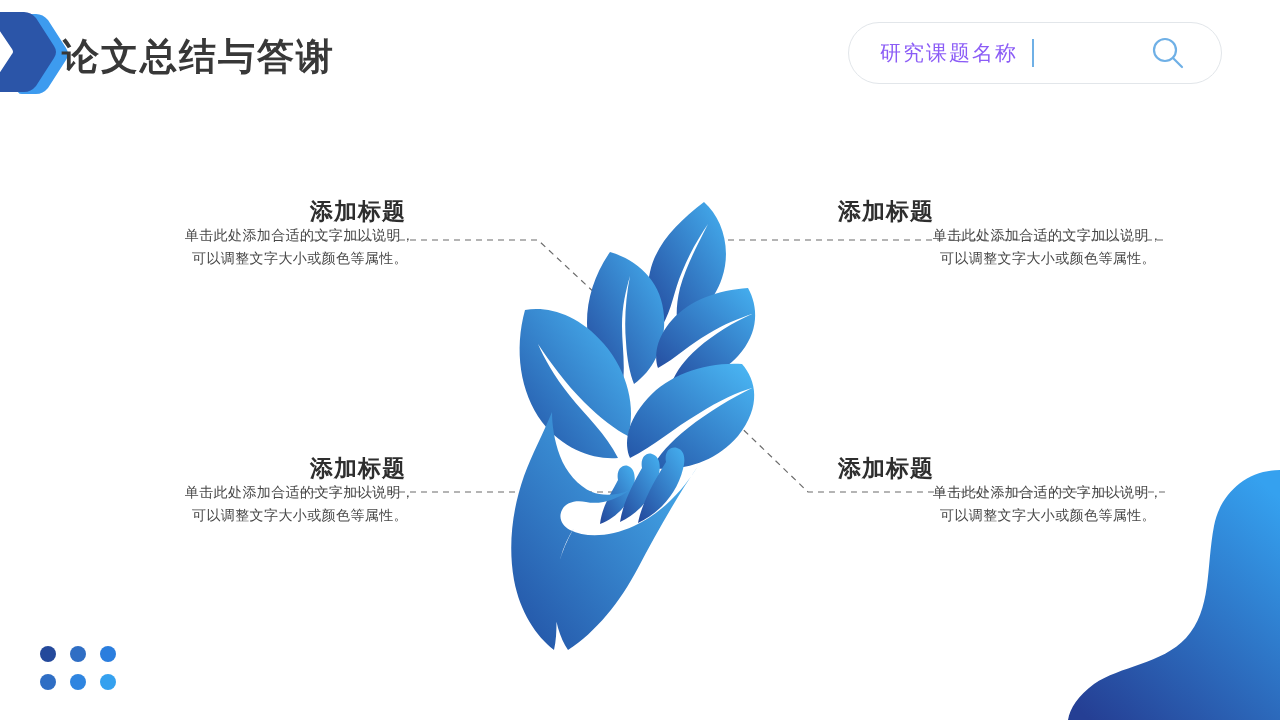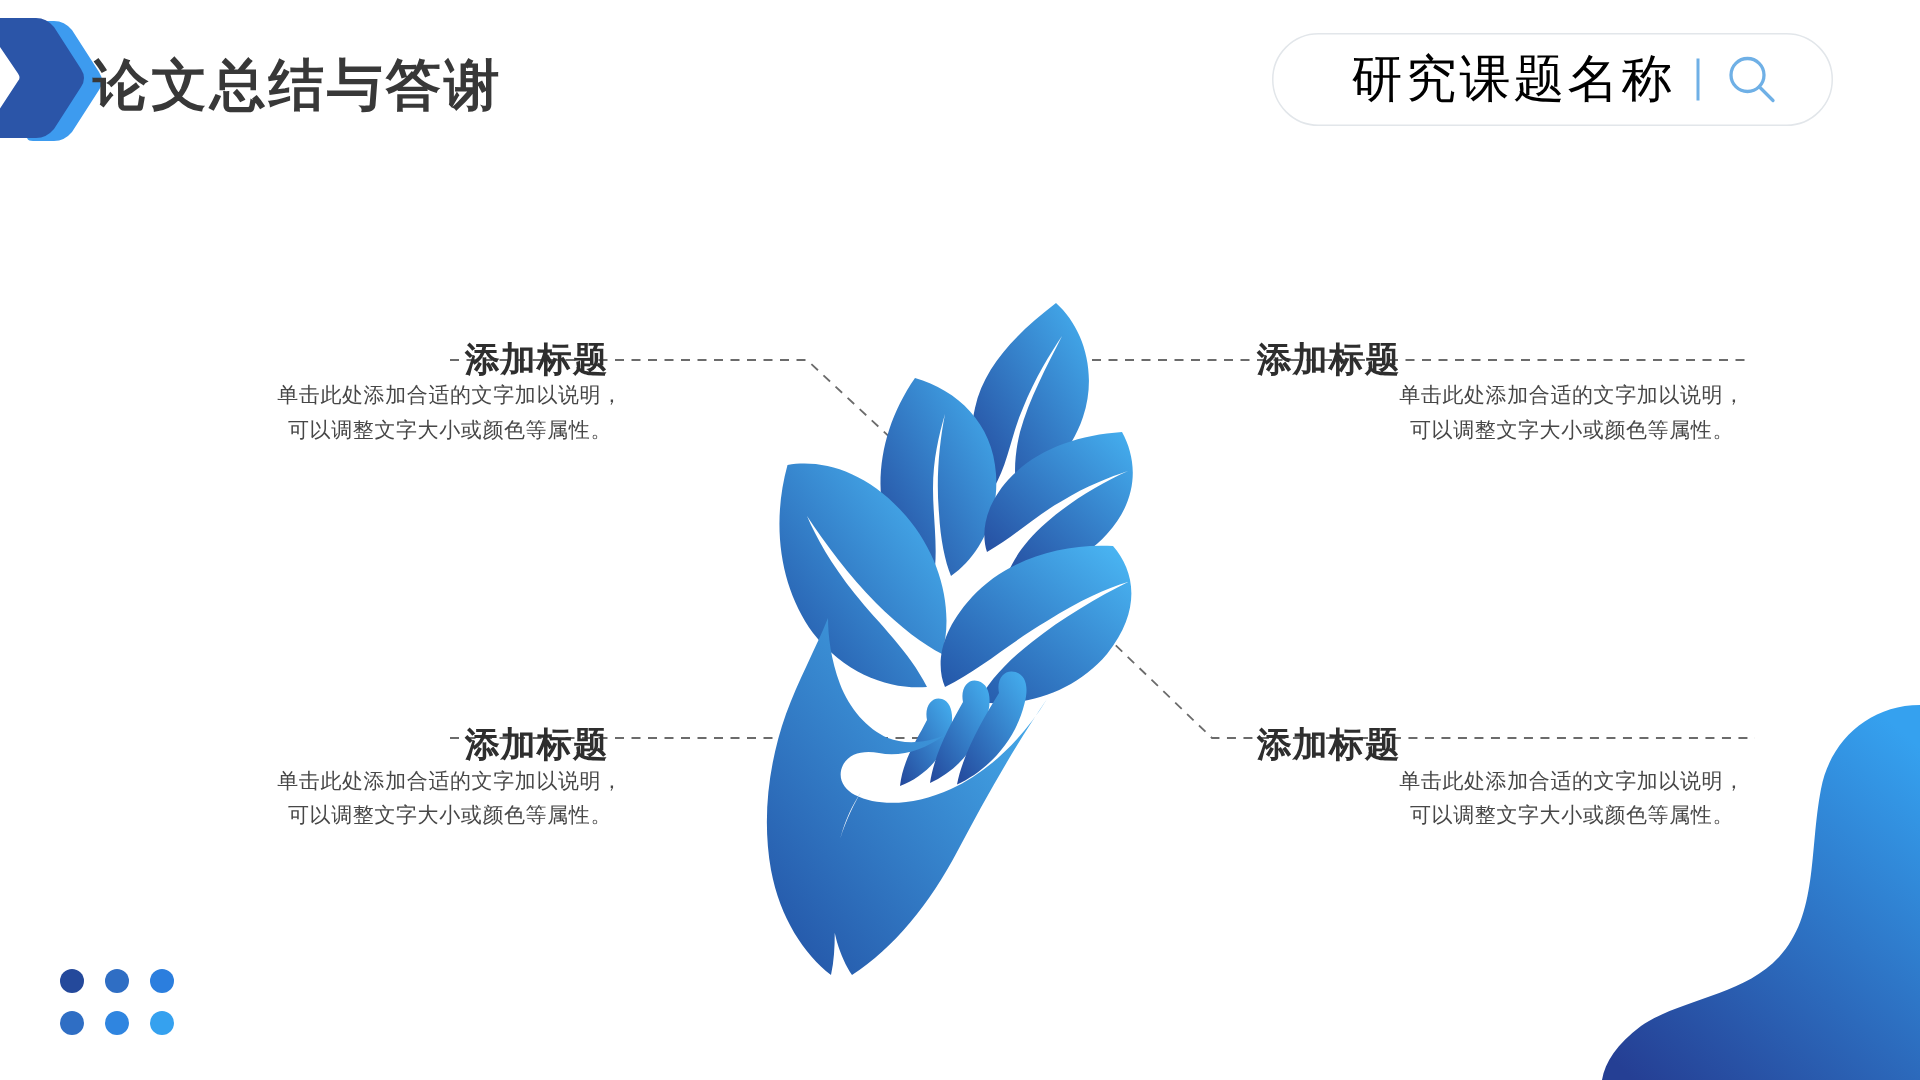--- a/index.html
+++ b/index.html
@@ -45,23 +45,23 @@
     width: 374px;
     height: 62px;
     box-sizing: border-box;
     border: 1.6px solid #e2e6ea;
     border-radius: 31px;
     background: #ffffff;
     display: flex;
     align-items: center;
   }
   .search-text {
-    margin-left: 52px;
-    font-size: 34px;
-    color: #000000;
+    margin-left: 31px;
+    font-size: 21px;
+    color: #8b5cf6;
     letter-spacing: 2px;
     white-space: nowrap;
   }
   .search-caret {
     margin-left: 14px;
     width: 2px;
     height: 28px;
     background: #6fb0e6;
   }
   .search-icon {
@@ -87,21 +87,20 @@
   .block {
     position: absolute;
     width: 420px;
   }
   .block-title {
     font-size: 23px;
     font-weight: bold;
     color: #2e2e2e;
     letter-spacing: 1px;
     line-height: 1.15;
-    margin-top: 28px;
   }
   .block-body {
     font-size: 14px;
     color: #474747;
     line-height: 1.62;
     letter-spacing: 0.4px;
   }
   .block-body .l2 { display: block; text-align: center; }
 
   .blk-tl { left: 90px;  top: 198px; text-align: center; }

